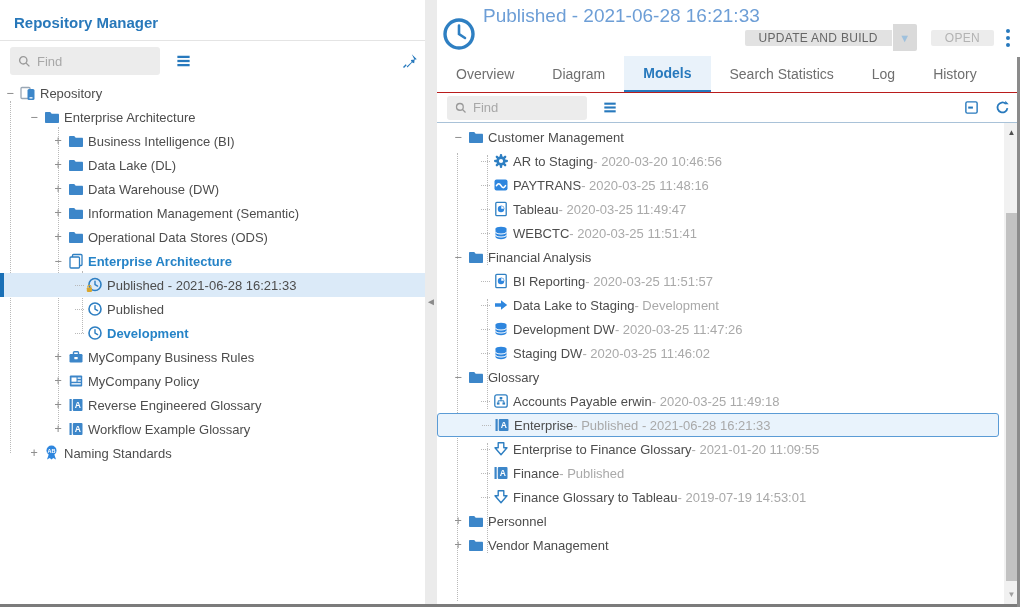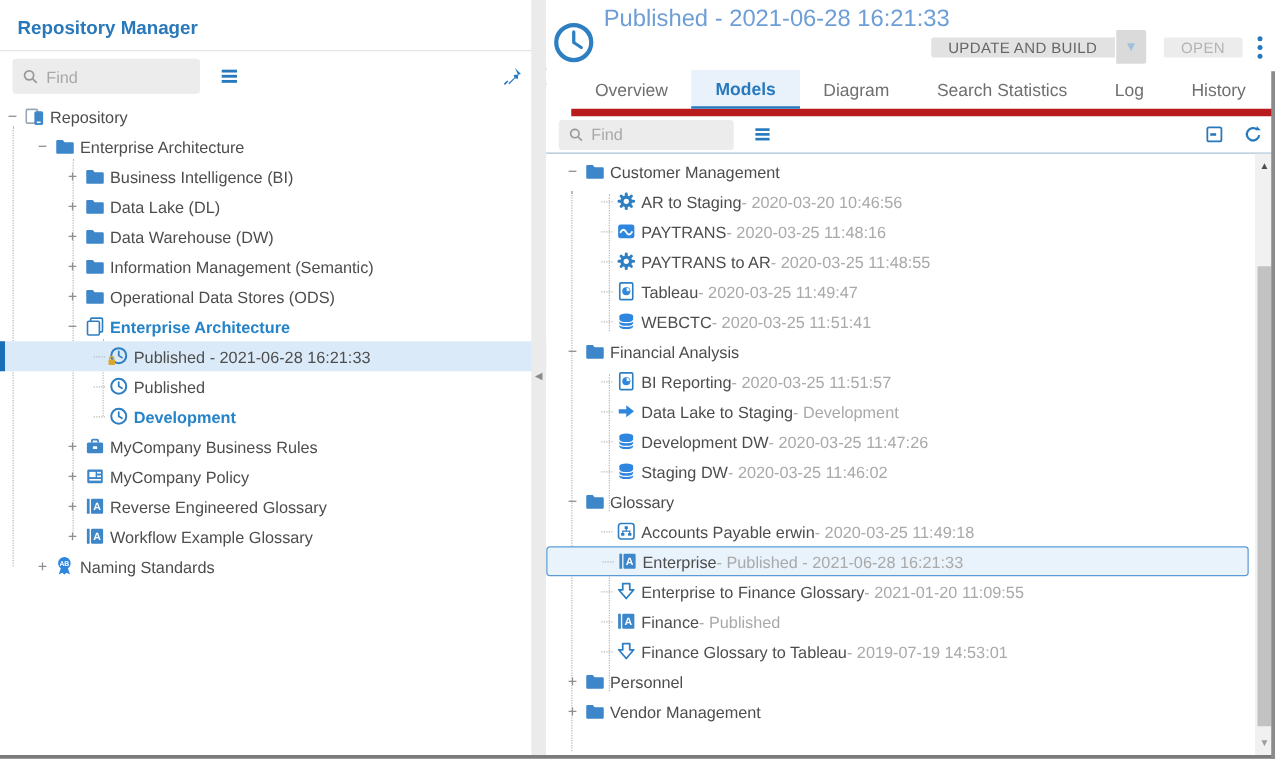--- a/index.html
+++ b/index.html
@@ -51,21 +51,21 @@
   .rp-actions { position:absolute; right:10px; top:24px; display:flex; align-items:center; }
   .btn { height:16px; background:#e2e2e2; color:#666; border:none; font-size:12px; letter-spacing:.3px;
     font-family:"Liberation Sans",sans-serif; padding:0 14px; cursor:pointer; }
   .btn-main { border-radius:2px 0 0 2px; }
   .btn-caret { width:24px; height:27px; background:#dadada; margin-left:1px; border:none; border-radius:0 2px 2px 0;
     color:#9fc1dd; font-size:11px; cursor:pointer; }
   .btn-open { background:#ececec; color:#b3b3b3; border-radius:2px; margin-left:14px; }
   .kebab { margin-left:12px; display:flex; flex-direction:column; cursor:pointer; }
   .kebab i { width:4px; height:4px; border-radius:50%; background:#2779bd; margin:1.5px 0; }
 
-  .rp-tabs { height:37px; display:flex; align-items:stretch; border-bottom:6px solid #b91c1c;margin-left:20px; }
+  .rp-tabs { height:37px; display:flex; align-items:stretch; border-bottom:1px solid #b91c1c; }
   .tab { display:flex; align-items:center; padding:0 19px; font-size:14px; color:#6f6f6f; cursor:pointer; }
   .tab.active { color:#2779bd; font-weight:bold; background:#e9f2fa; border-bottom:2px solid #2779bd; }
 
   .rp-toolbar { height:30px; display:flex; align-items:center; padding:0 10px; border-bottom:1px solid #a9c2d8; }
   .rp-toolbar .searchbox { height:24px; width:140px; }
   .rp-tree-wrap { position:relative; height:481px; }
   .rp-tree { position:absolute; left:0; top:2px; right:18px; }
 
   
   .vscroll { position:absolute; right:1px; top:0; width:15px; height:481px; background:#f1f1f1; }
@@ -338,22 +338,22 @@
         <span class="kebab">
             <i></i>
             <i></i>
             <i></i>
           </span>
       </div>
     </div>
 
     <div class="rp-tabs" id="tabs">
         <div class="tab">Overview</div>
+        <div class="tab">Diagram</div>
         <div class="tab active">Models</div>
-        <div class="tab">Diagram</div>
         <div class="tab">Search Statistics</div>
         <div class="tab">Log</div>
         <div class="tab">History</div>
       </div>
 
     <div class="rp-toolbar">
       <span class="searchbox">
         <svg width="12" height="12" viewBox="0 0 16 16">
             <circle cx="6.5" cy="6.5" r="4.5" fill="none" stroke="#999" stroke-width="1.7"></circle>
             <path d="M10 10l4 4" stroke="#999" stroke-width="1.7"></path>
@@ -426,38 +426,20 @@
               </svg>
             </span>
             <span class="lbl">PAYTRANS</span>
             <span class="meta"> - 2020-03-25 11:48:16</span>
           </div>
           <div class="trow">
             <span class="indent" style="width: 44px;"></span>
             <span class="conn"></span>
             <span class="ticon">
               <svg width="16" height="16" viewBox="0 0 16 16">
-                <g fill="#2e7fc2">
-                  <rect x="6.8" y="1" width="2.4" height="14" rx="1.1"></rect>
-                  <rect x="6.8" y="1" width="2.4" height="14" rx="1.1" transform="rotate(45 8 8)"></rect>
-                  <rect x="6.8" y="1" width="2.4" height="14" rx="1.1" transform="rotate(90 8 8)"></rect>
-                  <rect x="6.8" y="1" width="2.4" height="14" rx="1.1" transform="rotate(135 8 8)"></rect>
-                  <circle cx="8" cy="8" r="4.7"></circle>
-                </g>
-                <circle cx="8" cy="8" r="2.1" fill="#fff"></circle>
-              </svg>
-            </span>
-            <span class="lbl">PAYTRANS to AR</span>
-            <span class="meta"> - 2020-03-25 11:48:55</span>
-          </div>
-          <div class="trow">
-            <span class="indent" style="width: 44px;"></span>
-            <span class="conn"></span>
-            <span class="ticon">
-              <svg width="16" height="16" viewBox="0 0 16 16">
                 <rect x="2.8" y="1.3" width="10.4" height="13.4" rx="1" fill="#fff" stroke="#2e7fc2" stroke-width="1.3"></rect>
                 <circle cx="8" cy="8" r="3.2" fill="#2e86de"></circle>
                 <path d="M8 8V4.8A3.2 3.2 0 0 1 11.2 8z" fill="#fff" stroke="#2e86de" stroke-width="0.5"></path>
               </svg>
             </span>
             <span class="lbl">Tableau</span>
             <span class="meta"> - 2020-03-25 11:49:47</span>
           </div>
           <div class="trow">
             <span class="indent" style="width: 44px;"></span>

